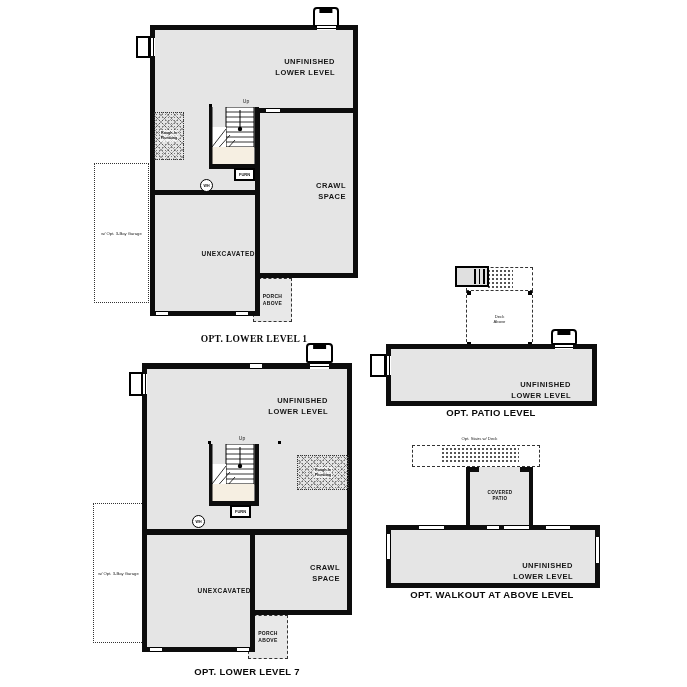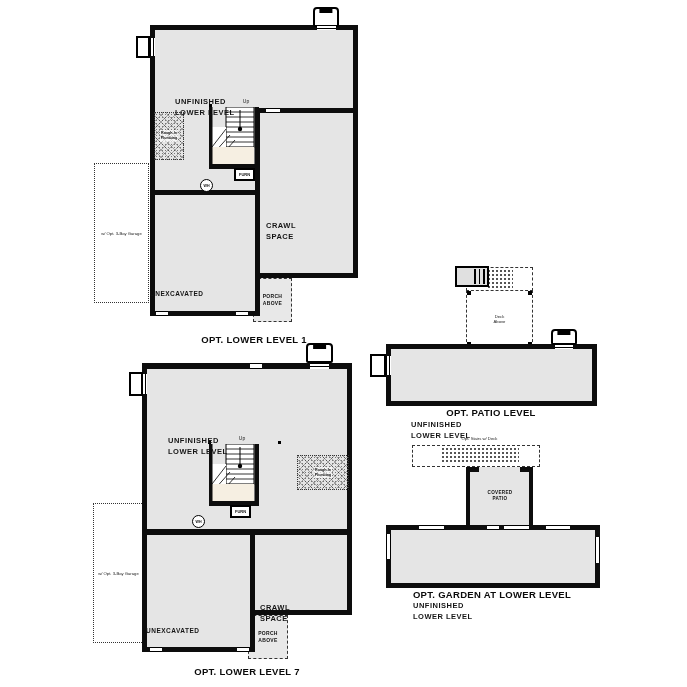--- a/index.html
+++ b/index.html
@@ -1,22 +1,22 @@
 <!DOCTYPE html>
 <html><head>
 <meta charset="utf-8">
 <style>
   html,body{margin:0;padding:0;background:#fff;}
   #sheet{position:relative;width:687px;height:687px;background:#ffffff;overflow:hidden;
          font-family:"Liberation Sans",sans-serif;color:#111;}
   .abs{position:absolute;box-sizing:border-box;}
   .floor{background:#e5e5e5;}
   .wall{background:#0d0d0d;}
-  .room-label{font-weight:bold;font-size:7.5px;letter-spacing:.5px;text-align:left;
-              white-space:pre-line;line-height:1.45;color:#151515;margin-top:40px;}
+  .room-label{font-weight:bold;font-size:7.5px;letter-spacing:.5px;text-align:right;
+              white-space:pre-line;line-height:1.45;color:#151515;}
   .caption{font-weight:bold;font-size:9.5px;letter-spacing:.3px;text-align:center;color:#0a0a0a;}
   .tiny{font-weight:bold;font-size:5px;letter-spacing:.3px;text-align:center;white-space:pre-line;line-height:1.4;}
   .micro{font-size:4.2px;text-align:center;white-space:pre-line;color:#222;}
   .dashed-box{border:1.6px dashed #333;background:#e8e8e8;}
   .dotted-box{border:1.8px dotted #333;background:#fff;}
   .deck{border:1.6px dashed #333;background:#fff;}
   .dots{background-image:radial-gradient(circle,#555 .8px,transparent 1px);background-size:4px 4px;}
   .rough{border:1.6px dotted #333;
          background-image:repeating-linear-gradient(45deg,rgba(0,0,0,.30) 0 .8px,transparent .8px 5px),
                           repeating-linear-gradient(135deg,rgba(0,0,0,.30) 0 .8px,transparent .8px 5px),
@@ -107,21 +107,21 @@
     </div>
     <div class="abs wh" style="left:200px;top:179px;width:13px;height:13px;">
       <span>WH</span>
     </div>
 
     <div class="abs room-label" style="left:175px;top:57px;width:160px;">UNFINISHED
 LOWER LEVEL</div>
     <div class="abs room-label" style="left:266px;top:181px;width:80px;">CRAWL
 SPACE</div>
     <div class="abs room-label" style="left:150px;top:249px;width:105px;font-size:6.5px;">UNEXCAVATED</div>
-    <div class="abs caption" style="left:154px;top:334px;width:200px;">OPT. LOWER LEVEL 1</div>
+    <div class="abs caption" style="left:154px;top:334px;width:200px;font-family:Liberation Serif, serif;">OPT. LOWER LEVEL 1</div>
   </div>
 
   <div>
     <div class="abs dotted-box" style="left:93px;top:503px;width:51px;height:140px;display:flex;align-items:center;justify-content:center;">
       <span class="micro">w/ Opt. 3-Bay Garage</span>
     </div>
     <div class="abs dashed-box" style="left:248px;top:615px;width:40px;height:44px;display:flex;align-items:center;justify-content:center;">
       <span class="tiny">PORCH
 ABOVE</span>
     </div>
@@ -232,16 +232,16 @@
 
     <div class="abs win-h" style="left:419px;top:525px;width:25px;height:5px;"></div>
     <div class="abs win-h" style="left:487px;top:525px;width:12px;height:5px;"></div>
     <div class="abs win-h" style="left:504px;top:525px;width:25px;height:5px;"></div>
     <div class="abs win-h" style="left:546px;top:525px;width:24px;height:5px;"></div>
 
     <div class="abs win-v" style="left:386px;top:534px;width:5px;height:25px;"></div>
     <div class="abs win-v" style="left:595px;top:537px;width:5px;height:26px;"></div>
     <div class="abs room-label" style="left:413px;top:561px;width:160px;">UNFINISHED
 LOWER LEVEL</div>
-    <div class="abs caption" style="left:372px;top:589px;width:240px;">OPT. GARDEN AT LOWER LEVEL</div>
+    <div class="abs caption" style="left:372px;top:589px;width:240px;">OPT. WALKOUT AT ABOVE LEVEL</div>
   </div>
 
 </div>
 
 </body></html>

